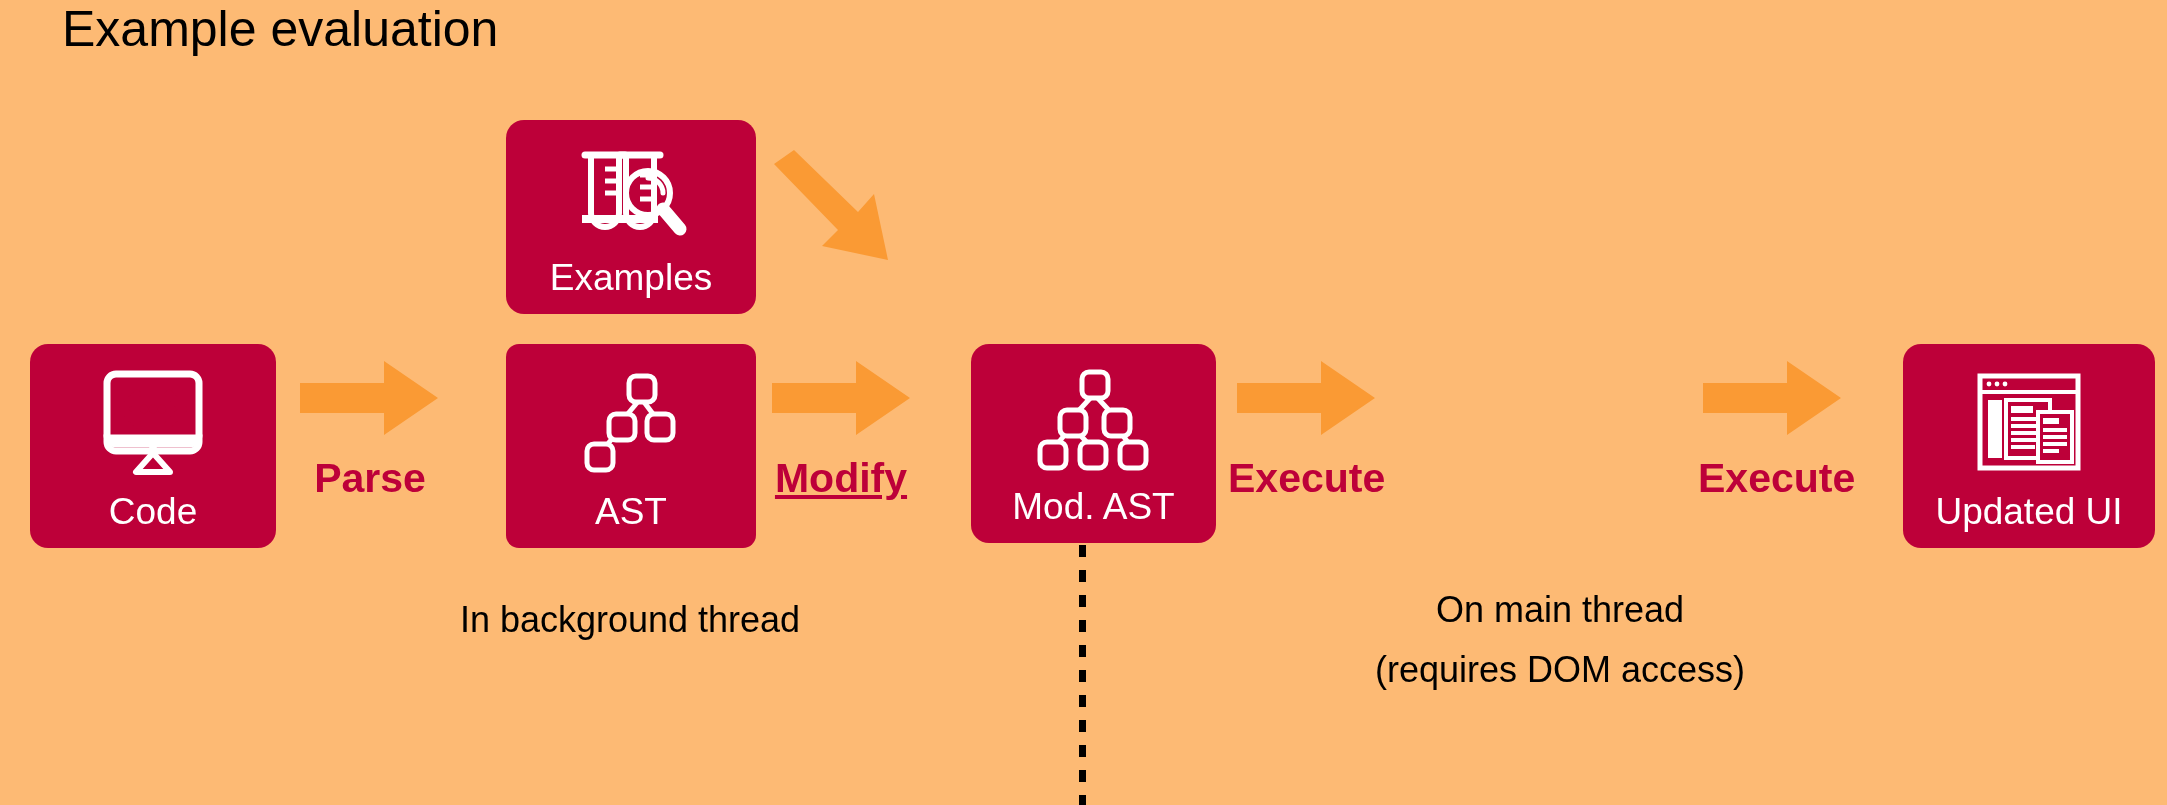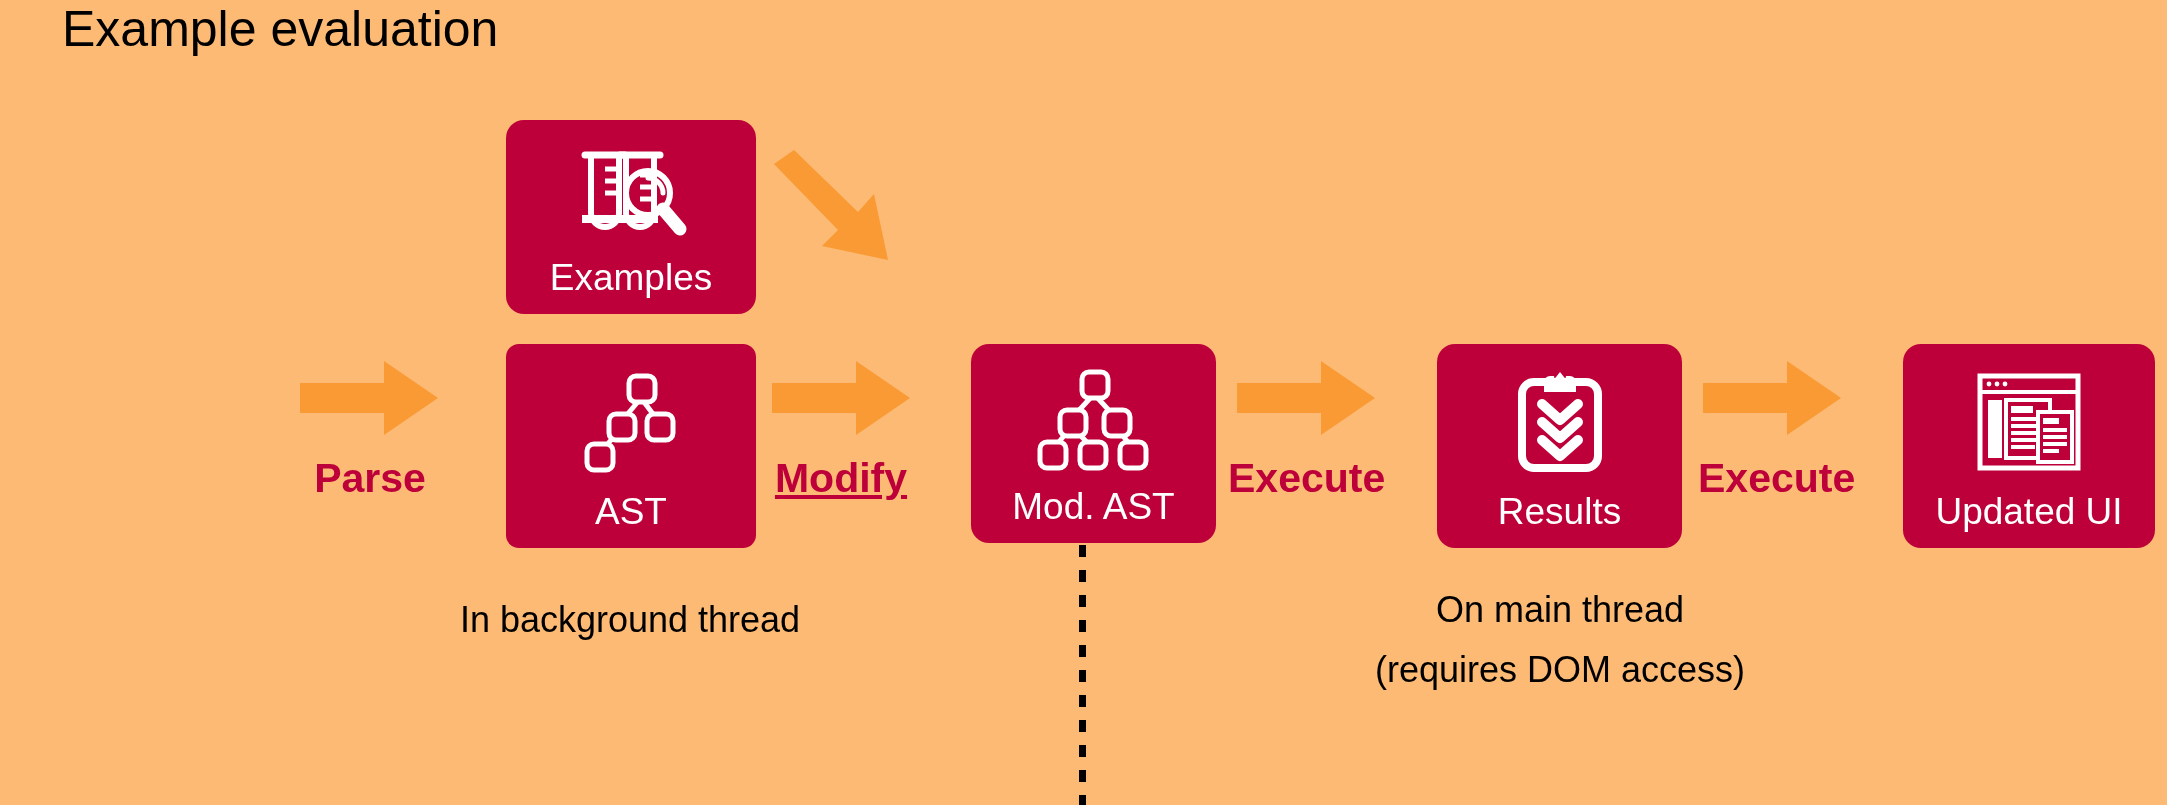--- a/index.html
+++ b/index.html
@@ -134,20 +134,36 @@
   
   .ic { display: block; }
 </style>
 </head>
 <body>
 
 <div id="stage">
 
   <div class="page-title">Example evaluation</div>
 
+  <div class="card" id="card-code">
+    <div class="icon-wrap">
+      <svg class="ic" width="120" height="108" viewBox="0 0 120 108" fill="none">
+        <rect x="14" y="6" width="92" height="70" rx="9" stroke="#ffffff" stroke-width="7"></rect>
+        <path d="M14 70 h92 a0 0 0 0 1 0 0 v4 a9 9 0 0 1 -9 9 H23 a9 9 0 0 1 -9 -9 z" stroke="#ffffff" stroke-width="7" fill="none"></path>
+        <circle cx="60" cy="78" r="4" fill="#ffffff"></circle>
+        <path d="M60 85 L43 104 H77 Z" stroke="#ffffff" stroke-width="6" fill="none" stroke-linejoin="round"></path>
+        <path d="M44 26 L30 41 L44 56" stroke="#BD0039" stroke-width="8" fill="none" stroke-linecap="round" stroke-linejoin="round"></path>
+        <path d="M76 26 L90 41 L76 56" stroke="#BD0039" stroke-width="8" fill="none" stroke-linecap="round" stroke-linejoin="round"></path>
+        <circle cx="51" cy="41" r="4.2" fill="#BD0039"></circle>
+        <circle cx="60" cy="41" r="4.2" fill="#BD0039"></circle>
+        <circle cx="69" cy="41" r="4.2" fill="#BD0039"></circle>
+      </svg>
+    </div>
+    <div class="card-label">Code</div>
+  </div>
 
   <div class="card" id="card-examples">
     <div class="icon-wrap">
       <svg class="ic" width="118" height="96" viewBox="0 0 118 96" fill="none">
 
         <path d="M19 10 v58 a14 14 0 0 0 28 0 V10" stroke="#ffffff" stroke-width="6" fill="none"></path>
         <line x1="13" y1="10" x2="53" y2="10" stroke="#ffffff" stroke-width="7" stroke-linecap="round"></line>
         <line x1="33" y1="24" x2="47" y2="24" stroke="#ffffff" stroke-width="5"></line>
         <line x1="33" y1="36" x2="47" y2="36" stroke="#ffffff" stroke-width="5"></line>
         <line x1="33" y1="48" x2="47" y2="48" stroke="#ffffff" stroke-width="5"></line>
@@ -195,33 +211,20 @@
         <rect x="24" y="42" width="26" height="26" rx="7" stroke="#ffffff" stroke-width="5" fill="#BD0039"></rect>
         <rect x="68" y="42" width="26" height="26" rx="7" stroke="#ffffff" stroke-width="5" fill="#BD0039"></rect>
         <rect x="4" y="74" width="26" height="26" rx="7" stroke="#ffffff" stroke-width="5" fill="#BD0039"></rect>
         <rect x="44" y="74" width="26" height="26" rx="7" stroke="#ffffff" stroke-width="5" fill="#BD0039"></rect>
         <rect x="84" y="74" width="26" height="26" rx="7" stroke="#ffffff" stroke-width="5" fill="#BD0039"></rect>
       </svg>
     </div>
     <div class="card-label">Mod. AST</div>
   </div>
 
-  <div class="card" id="card-results">
-    <div class="icon-wrap">
-      <svg class="ic" width="92" height="104" viewBox="0 0 92 104" fill="none">
-        <rect x="8" y="12" width="76" height="86" rx="12" stroke="#ffffff" stroke-width="8" fill="none"></rect>
-        <path d="M30 12 a6 6 0 0 1 6 -6 h4 a6 6 0 0 0 12 0 h4 a6 6 0 0 1 6 6 v10 H30 z" fill="#ffffff"></path>
-        <path d="M46 2 L54 12 H38 Z" fill="#ffffff"></path>
-        <path d="M28 34 L46 50 L64 34" stroke="#ffffff" stroke-width="10" fill="none" stroke-linecap="round" stroke-linejoin="round"></path>
-        <path d="M28 52 L46 68 L64 52" stroke="#ffffff" stroke-width="10" fill="none" stroke-linecap="round" stroke-linejoin="round"></path>
-        <path d="M28 70 L46 86 L64 70" stroke="#ffffff" stroke-width="10" fill="none" stroke-linecap="round" stroke-linejoin="round"></path>
-      </svg>
-    </div>
-    <div class="card-label">Results</div>
-  </div>
 
   <div class="card" id="card-updatedui">
     <div class="icon-wrap">
       <svg class="ic" width="106" height="100" viewBox="0 0 106 100" fill="none">
         <rect x="4" y="4" width="98" height="92" stroke="#ffffff" stroke-width="5" fill="none"></rect>
         <line x1="4" y1="20" x2="102" y2="20" stroke="#ffffff" stroke-width="4"></line>
         <circle cx="13" cy="12" r="2.4" fill="#ffffff"></circle>
         <circle cx="21" cy="12" r="2.4" fill="#ffffff"></circle>
         <circle cx="29" cy="12" r="2.4" fill="#ffffff"></circle>
 

